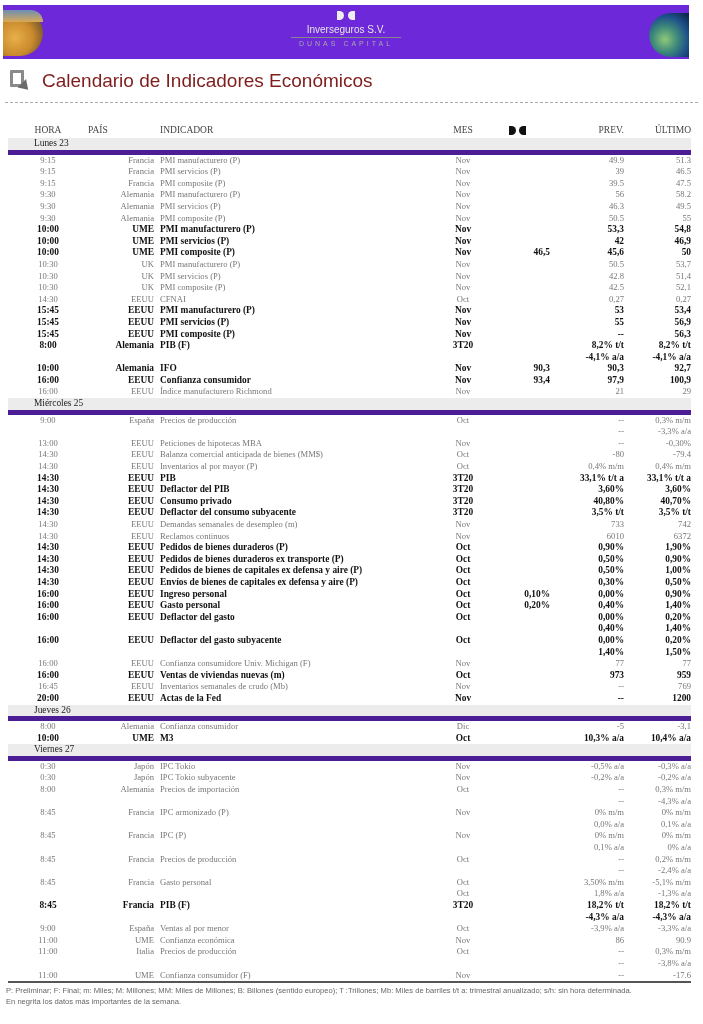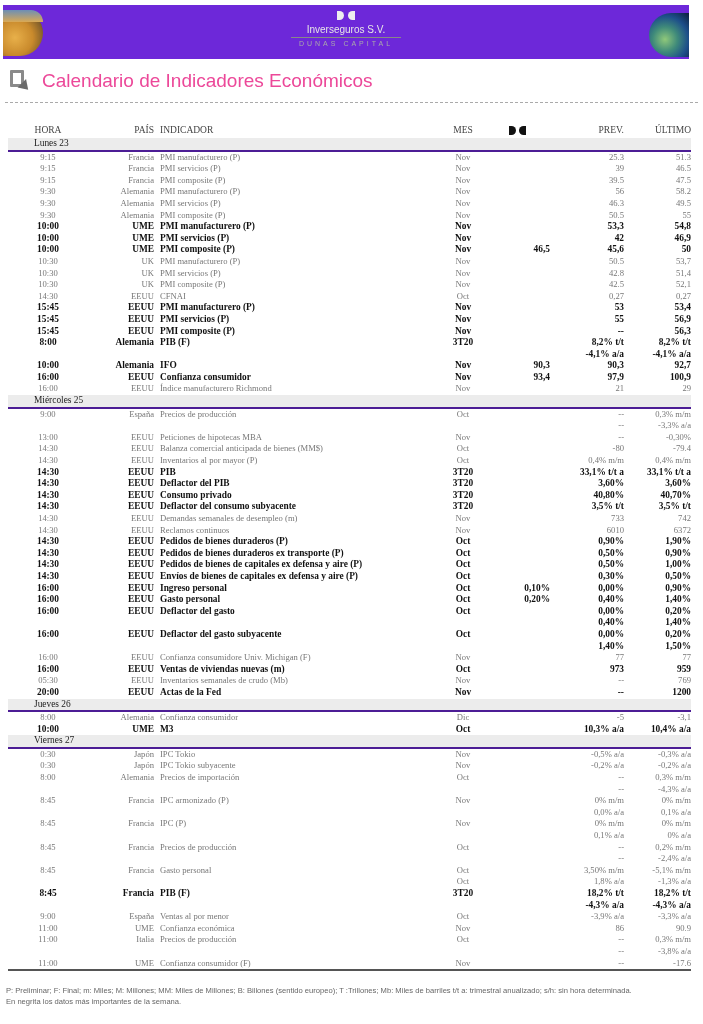--- a/index.html
+++ b/index.html
@@ -12,37 +12,37 @@
   .logo .dc{display:flex;justify-content:center;gap:4px;height:10px;}
   .logo .d{width:7px;height:9px;background:#eee;border-radius:0 5px 5px 0;}
   .logo .c{width:7px;height:9px;background:#eee;border-radius:5px 0 0 5px;}
   .logo .name{font-size:10px;margin-top:3px;color:#e6e6e6;}
   .logo .line{width:110px;height:1px;background:#888;margin:2px auto 2px;}
   .logo .sub{font-size:7px;letter-spacing:3px;color:#aaa;}
   .title-row{position:absolute;left:10px;top:70px;display:flex;align-items:center;}
   .title-icon{width:20px;height:22px;position:relative;margin-right:12px;}
   .title-icon .sq{position:absolute;left:0;top:0;width:14px;height:17px;border:3px solid #8a8a8a;border-radius:1px;box-sizing:border-box;background:#fff;}
   .title-icon .ar{position:absolute;left:9px;top:12px;width:0;height:0;border-left:6px solid transparent;border-right:6px solid transparent;border-top:9px solid #6a6a6a;transform:rotate(-45deg);}
-  .page-title{font-size:19px;color:#ec4899;font-weight:normal;}
+  .page-title{font-size:19px;color:#7f1d1d;font-weight:normal;}
   .dots{position:absolute;left:5px;right:5px;top:102px;border-top:1px dashed #aaa;}
   table{position:absolute;left:8px;top:122px;width:683px;border-collapse:collapse;table-layout:fixed;font-size:8.6px;font-family:Liberation Serif, serif;}
   col.c-hora{width:80px}col.c-pais{width:72px}col.c-ind{width:282px}col.c-mes{width:42px}col.c-dc{width:70px}col.c-prev{width:72px}col.c-ult{width:65px}
   th{font-weight:normal;color:#444;font-size:9.5px;height:16px;padding:0;}
   td{padding:0;height:11.6px;line-height:11.6px;white-space:nowrap;overflow:hidden;color:#777;}
   .hora{text-align:center;}
   .pais{text-align:right;padding-right:6px;}
   .ind{text-align:left;}
   .mes{text-align:center;}
   .dcv{text-align:right;padding-right:4px;}
   .prev{text-align:right;padding-right:2px;}
   .ult{text-align:right;}
   th.ind{text-align:left;}
-  th.pais{text-align:right;}
+  th.pais{text-align:left;}
   tr.b td{font-weight:bold;color:#111;font-size:9.4px;}
-  tr.day td{background:#ececec;color:#222;font-weight:normal;font-size:9.4px;border-bottom:2px solid #4c1d95;text-align:left;padding-left:26px;}
+  tr.day td{background:#ececec;color:#222;font-weight:normal;font-size:9.4px;border-bottom:5px solid #4c1d95;text-align:left;padding-left:26px;}
   .hdr-dc{display:inline-flex;gap:3px;vertical-align:middle;}
   .hdr-dc .d{width:7px;height:9px;background:#111;border-radius:0 5px 5px 0;display:inline-block;}
   .hdr-dc .c{width:7px;height:9px;background:#111;border-radius:5px 0 0 5px;display:inline-block;}
   tr.last td{border-bottom:2px solid #555;}
   .notes{position:absolute;left:6px;top:985px;font-size:7.6px;color:#666;line-height:11px;width:690px;}
 </style>
 </head>
 <body>
 
 <div class="banner">
@@ -95,21 +95,21 @@
   <tbody id="tbody">
       <tr class="day">
         <td colspan="7">Lunes 23</td>
       </tr>
       <tr>
         <td class="hora">9:15</td>
         <td class="pais">Francia</td>
         <td class="ind">PMI manufacturero (P)</td>
         <td class="mes">Nov</td>
         <td class="dcv"></td>
-        <td class="prev">25.3</td>
+        <td class="prev">49.9</td>
         <td class="ult">51.3</td>
       </tr>
       <tr>
         <td class="hora">9:15</td>
         <td class="pais">Francia</td>
         <td class="ind">PMI servicios (P)</td>
         <td class="mes">Nov</td>
         <td class="dcv"></td>
         <td class="prev">39</td>
         <td class="ult">46.5</td>
@@ -489,21 +489,21 @@
       <tr class="b">
         <td class="hora">16:00</td>
         <td class="pais">EEUU</td>
         <td class="ind">Ventas de viviendas nuevas (m)</td>
         <td class="mes">Oct</td>
         <td class="dcv"></td>
         <td class="prev">973</td>
         <td class="ult">959</td>
       </tr>
       <tr>
-        <td class="hora">05:30</td>
+        <td class="hora">16:45</td>
         <td class="pais">EEUU</td>
         <td class="ind">Inventarios semanales de crudo (Mb)</td>
         <td class="mes">Nov</td>
         <td class="dcv"></td>
         <td class="prev">--</td>
         <td class="ult">769</td>
       </tr>
       <tr class="b">
         <td class="hora">20:00</td>
         <td class="pais">EEUU</td>

